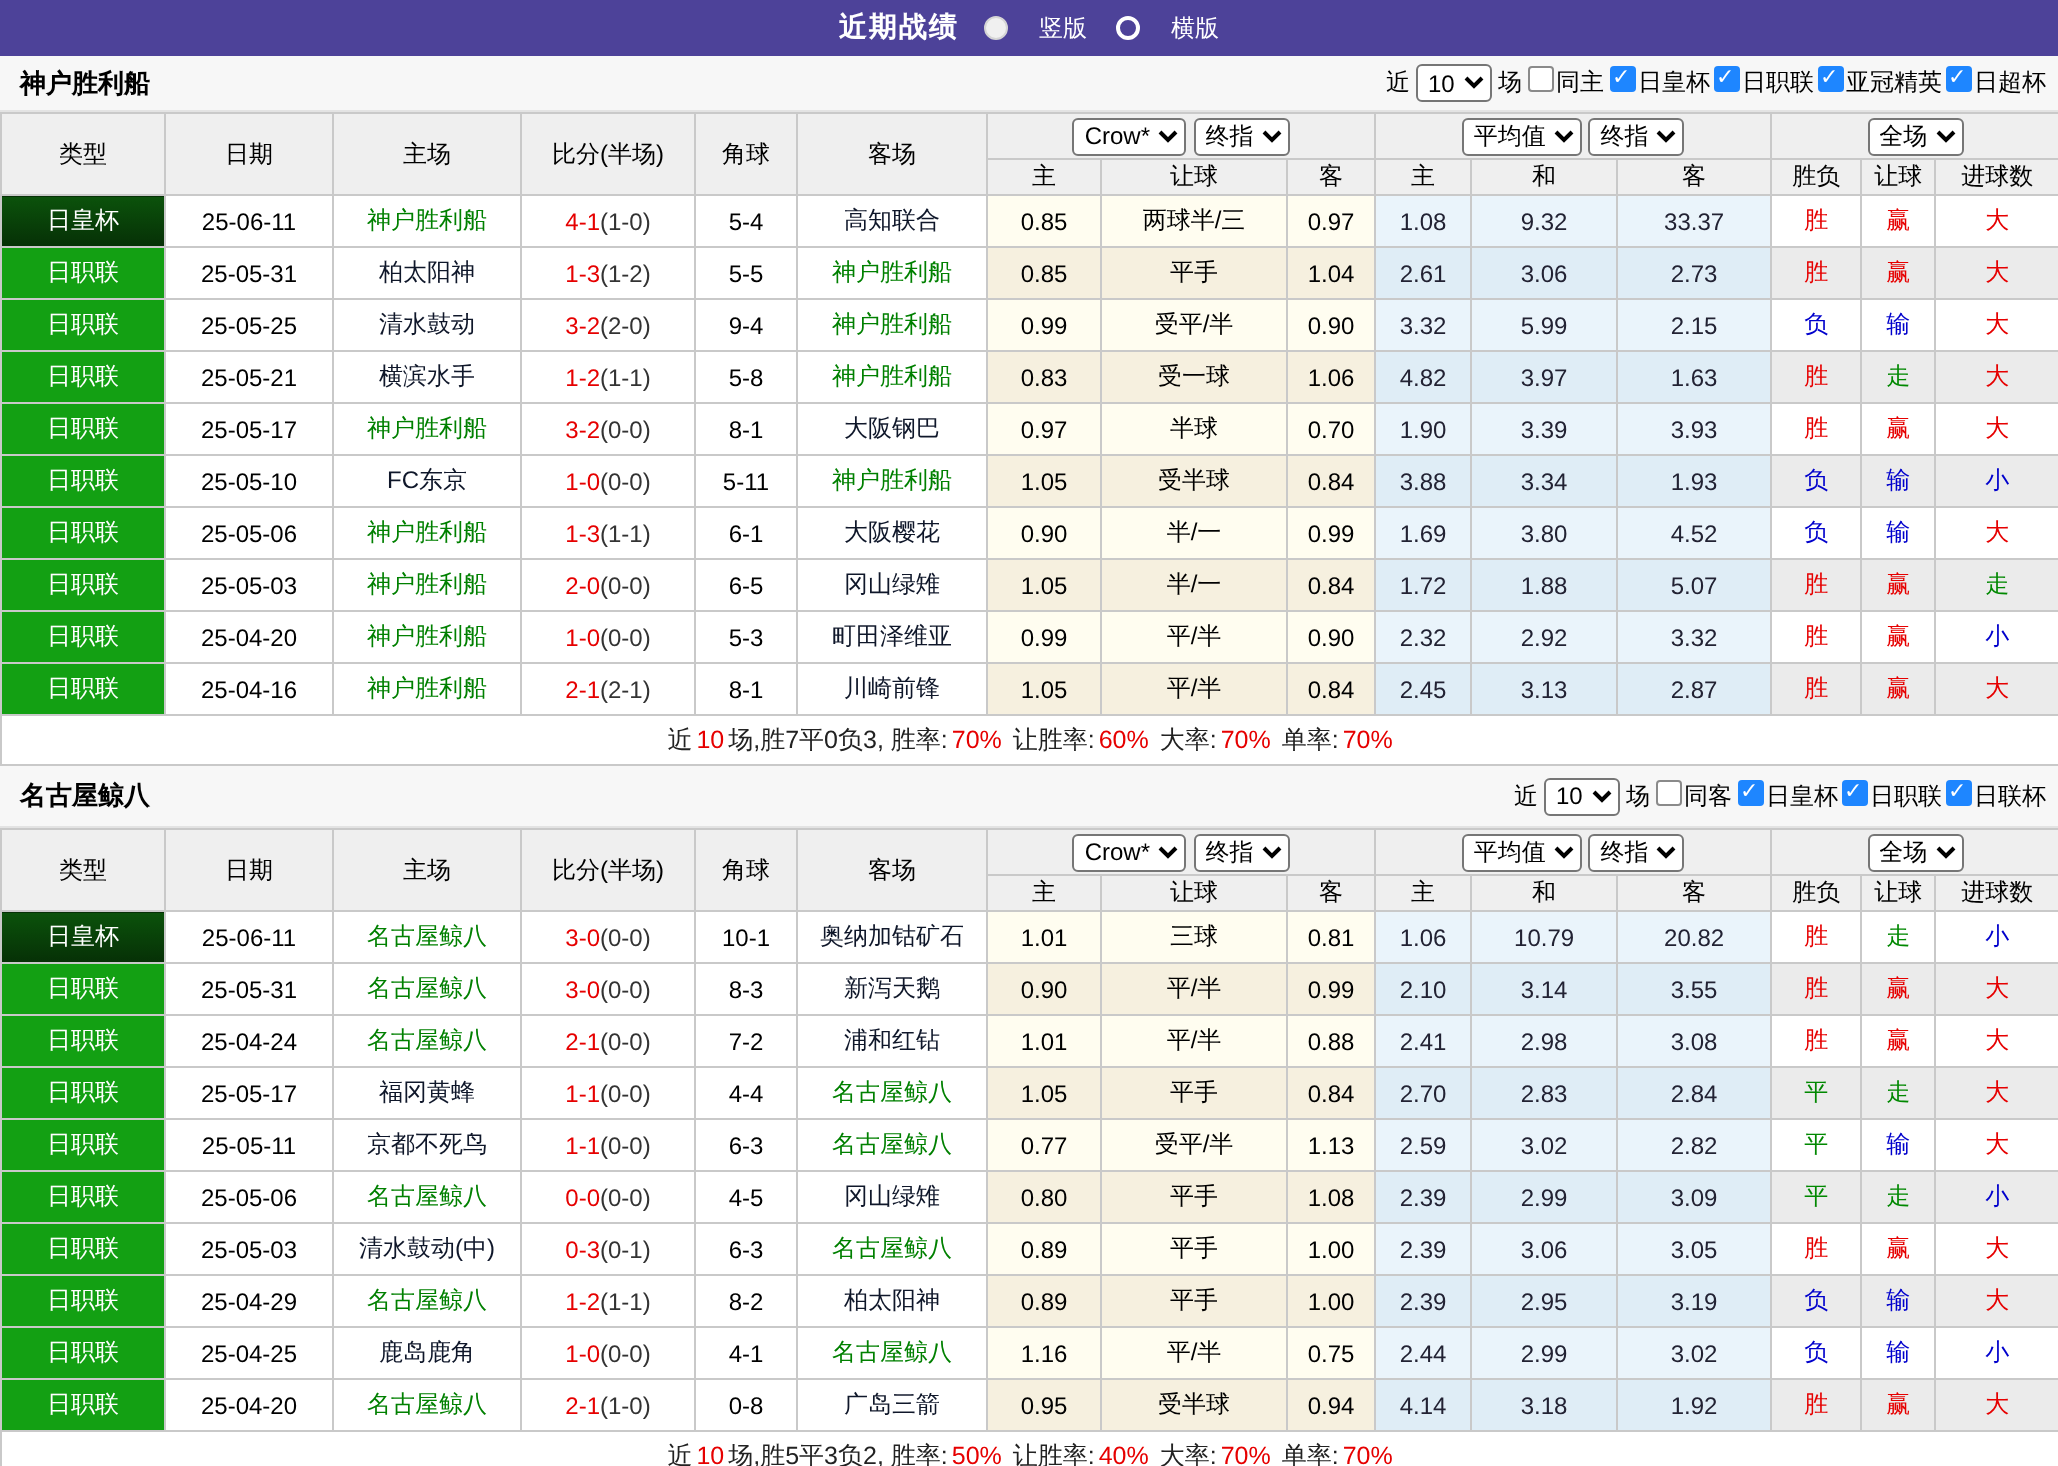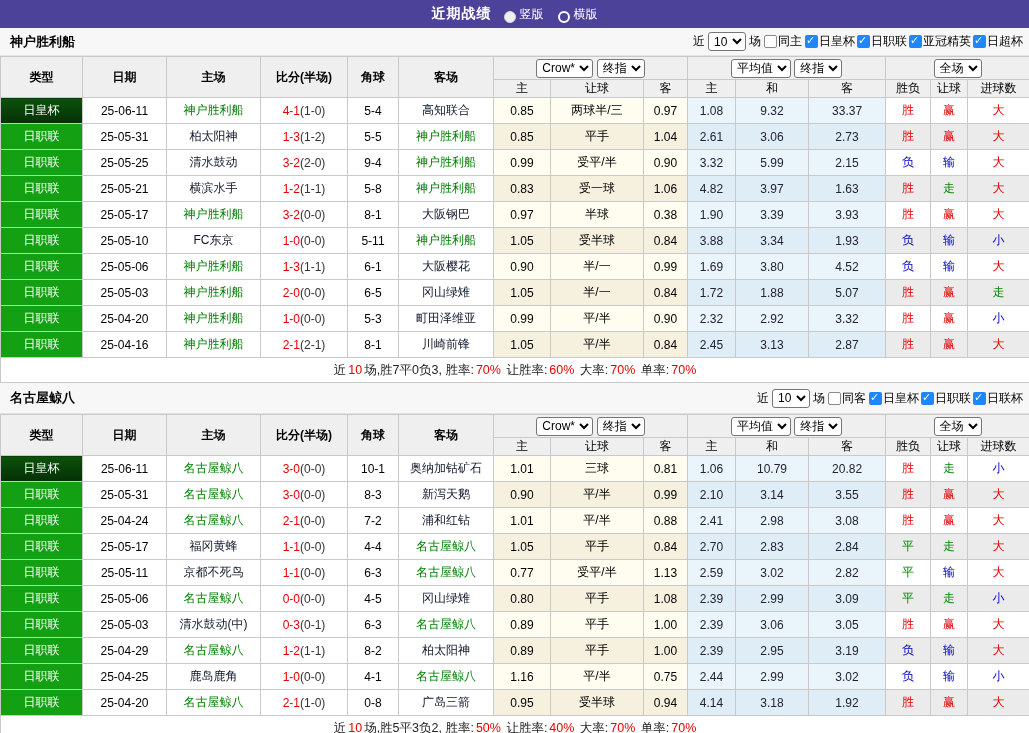--- a/index.html
+++ b/index.html
@@ -1,41 +1,41 @@
 <!DOCTYPE html>
 <html><head>
 <meta charset="utf-8">
 <style>
   html,body{margin:0;padding:0;}
   body{width:1029px;background:#fff;font-family:"Liberation Sans","DejaVu Sans",sans-serif;font-size:12px;color:#000;}
   
   .topbar{height:28px;background:#4D4299;display:flex;align-items:center;justify-content:center;gap:12px;color:#fff;}
   .topbar .title{font-weight:bold;font-size:14px;letter-spacing:1px;}
   .radio-group{display:flex;align-items:center;gap:14px;font-size:12px;}
-  .radio-opt{display:flex;align-items:flex-end;gap:4px;cursor:pointer;}
+  .radio-opt{display:flex;align-items:center;gap:16px;cursor:pointer;}
   .radio{display:inline-block;border-radius:50%;box-sizing:border-box;}
   .radio.sel{width:12px;height:12px;background:#f0f0f0;border:1px solid #d5d5d5;}
   .radio.unsel{width:12px;height:12px;border:2px solid #fff;background:transparent;}
   
   .filterbar{height:27px;display:flex;align-items:center;background:#f7f7f7;border-bottom:1px solid #e3e3e3;}
   .filterbar .team{font-weight:bold;font-size:13px;padding-left:10px;}
   .filterbar .controls{margin-left:auto;display:flex;align-items:center;gap:3px;padding-right:6px;}
   select.sel{font-size:12px;height:19px;border:1px solid #767676;border-radius:3px;background:#fff;padding:0 1px;font-family:inherit;}
-  .cbwrap{display:flex;align-items:center;gap:1px;cursor:pointer;}
+  .cbwrap{display:flex;gap:1px;cursor:pointer;}
   .cb{display:inline-block;width:13px;height:13px;box-sizing:border-box;border-radius:2px;position:relative;}
   .cb.unchecked{background:#fff;border:1px solid #8a8a8a;}
   .cb.checked{background:#1E86FF;}
   .cb.checked::after{content:"✓";position:absolute;left:1px;top:-1px;color:#fff;font-size:11px;font-weight:bold;}
   
   table{border-collapse:collapse;table-layout:fixed;width:1029px;}
   td,th{border:1px solid #C9C9C9;text-align:center;padding:0;overflow:hidden;white-space:nowrap;font-weight:normal;}
   thead td{background:#EFEFEF;}
   .hdr-top td{height:22px;}
   .hdr-bot td{height:17px;font-size:12px;}
-  thead .lbl{font-size:12px;font-weight:bold;}
+  thead .lbl{font-size:12px;}
   tbody tr.data td{height:25px;font-size:12px;}
   
   tr.data .crow-bg{background:#FFFDF0;}
   tr.data.even .crow-bg{background:#F6F0DF;}
   tr.data .avg-bg{background:#EAF4FB;color:#223;}
   tr.data.even .avg-bg{background:#DFEDF6;}
   tr.data .res-bg{background:#fff;}
   tr.data.even .res-bg{background:#EBEBEB;}
   
   .c-team{color:#008000;}
@@ -220,21 +220,21 @@
   </tr>
       <tr class="data">
     <td class="c-league">日职联</td>
     <td>25-05-17</td>
     <td class="c-team">神户胜利船</td>
     <td><span class="ft">3-2</span><span class="ht">(0-0)</span></td>
     <td>8-1</td>
     <td class="c-plain">大阪钢巴</td>
     <td class="crow-bg">0.97</td>
     <td class="crow-bg">半球</td>
-    <td class="crow-bg">0.38</td>
+    <td class="crow-bg">0.70</td>
     <td class="avg-bg">1.90</td>
     <td class="avg-bg">3.39</td>
     <td class="avg-bg">3.93</td>
     <td class="res-bg c-r">胜</td>
     <td class="res-bg c-r">赢</td>
     <td class="res-bg c-r">大</td>
   </tr>
       <tr class="data even">
     <td class="c-league">日职联</td>
     <td>25-05-10</td>

